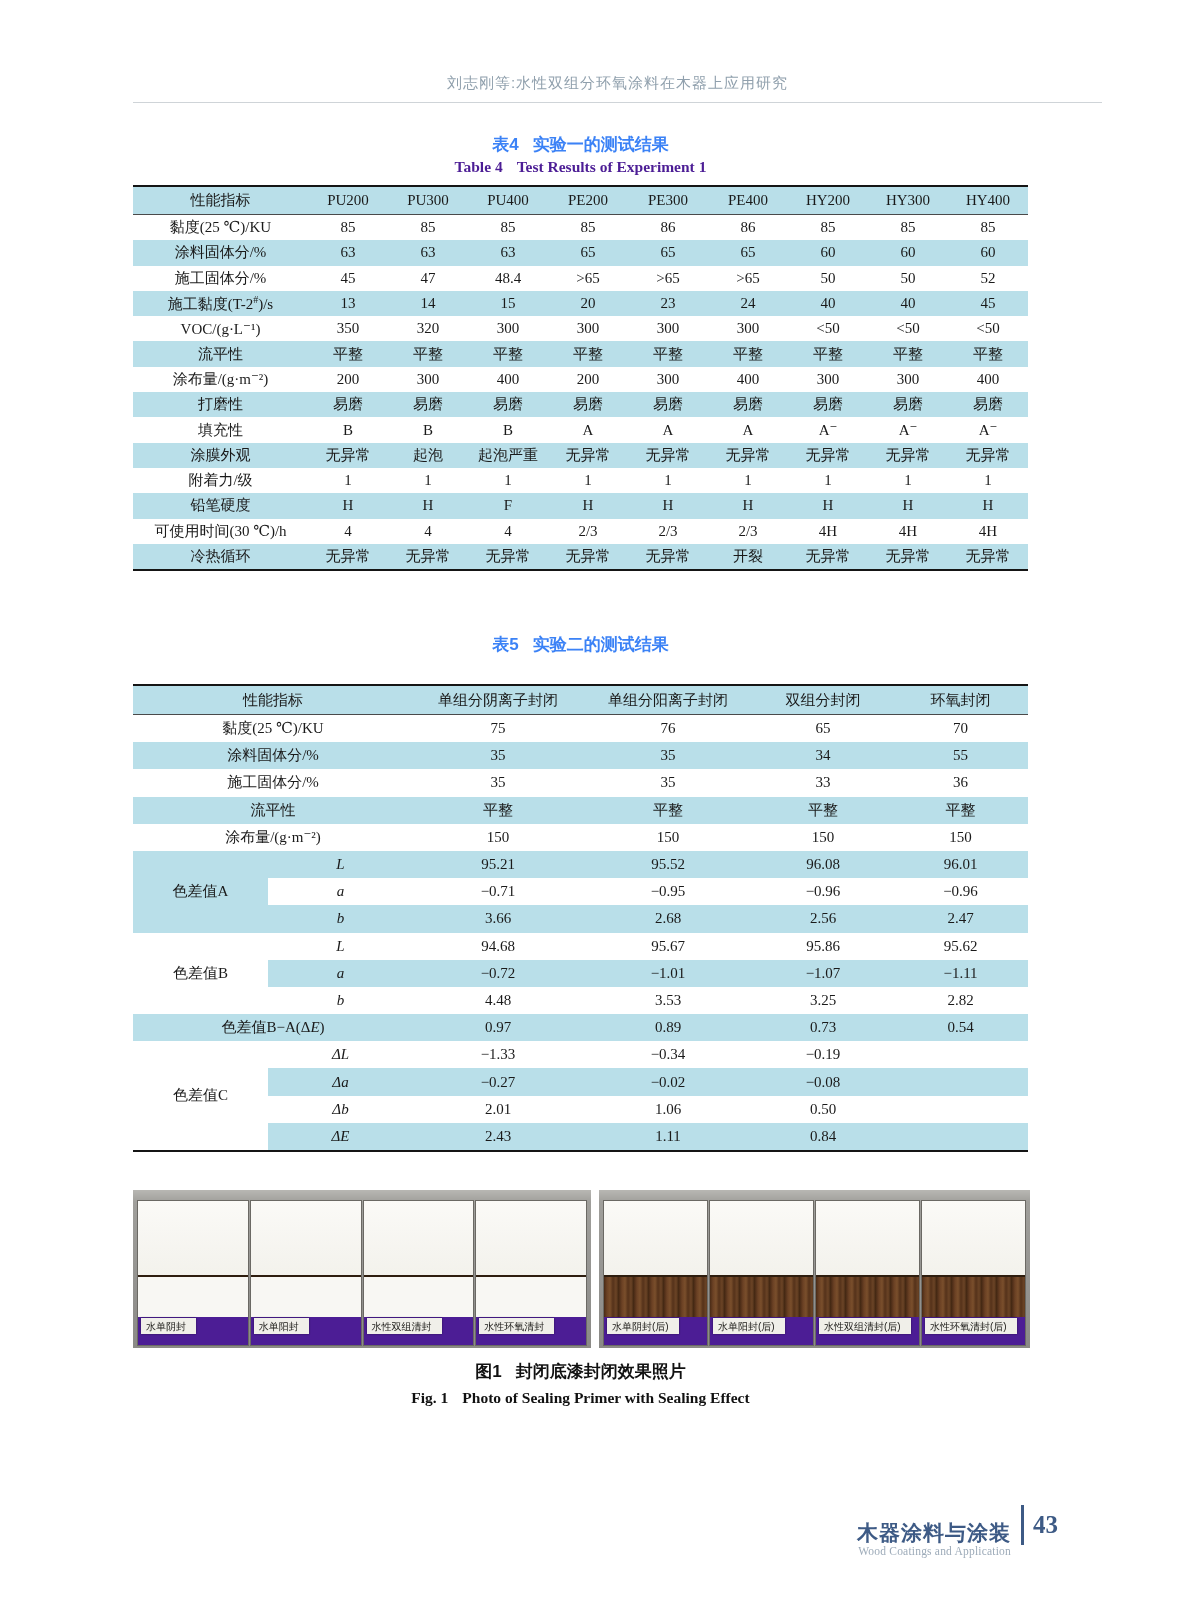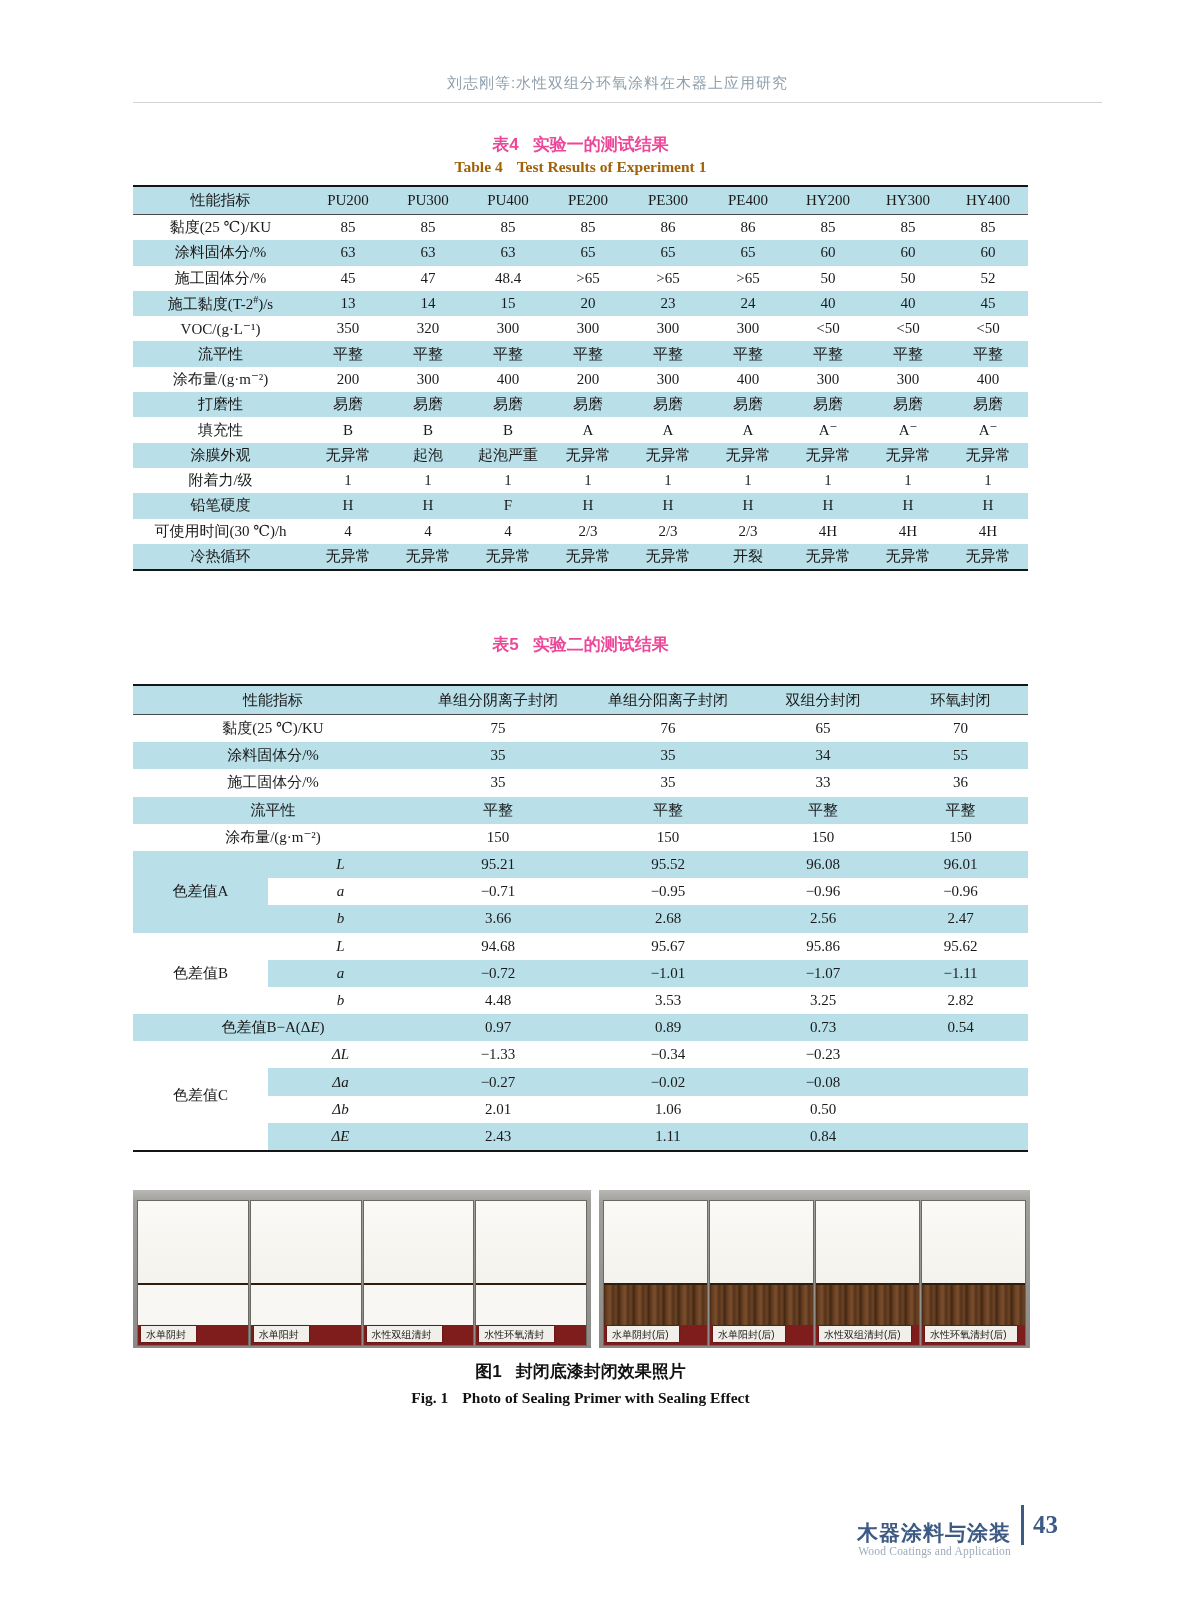--- a/index.html
+++ b/index.html
@@ -11,25 +11,25 @@
   .running-head{
     position:absolute;top:74px;left:133px;width:969px;
     text-align:center;padding-bottom:9px;border-bottom:1px solid #cfd4d8;
     font-family:"Liberation Sans","DejaVu Sans",sans-serif;
     font-size:15px;color:#90a0ad;letter-spacing:1px;
   }
   
   .tbl-title-cn{
     position:absolute;left:133px;width:895px;text-align:center;
     font-family:"Liberation Sans","DejaVu Sans",sans-serif;
-    font-weight:bold;font-size:17px;color:#ec4899;
+    font-weight:bold;font-size:17px;color:#3b82f6;
   }
   .tbl-title-en{
     position:absolute;left:133px;width:895px;text-align:center;
-    font-weight:bold;font-size:15.5px;color:#a16207;
+    font-weight:bold;font-size:15.5px;color:#4c1d95;
   }
   .tno{margin-right:14px;}
   
   table.datatable{
     position:absolute;left:133px;width:895px;
     border-collapse:collapse;table-layout:fixed;
     border-top:2px solid #151515;border-bottom:2px solid #151515;
     font-size:15px;
   }
   table.datatable th{
@@ -62,21 +62,21 @@
   .panel .white{flex:1;background:linear-gradient(180deg,#fbfaf7,#f3f2ec);}
   .panel .wood{
     height:40px;border-top:2px solid #2e1d0e;
     background:repeating-linear-gradient(90deg,
       #3f2713 0px,#5a3a20 3px,#6b4829 6px,#4a2d17 9px,#5f3d22 12px,#35200f 15px,#553category 0,#553a22 16px);
   }
   .photo.after .panel .wood{
     background:repeating-linear-gradient(90deg,
       #4a2b16 0px,#6b4124 3px,#7a4f2c 6px,#55321a 9px,#6b4426 12px,#3e2410 15px);
   }
-  .panel .foot{height:20px;background:#7f1d1d;display:flex;align-items:flex-start;}
+  .panel .foot{height:28px;background:#4c1d95;display:flex;align-items:flex-start;}
   .panel .chip{
     background:#f0efe9;color:#21201d;font-size:10px;line-height:13px;
     padding:2px 10px 1px 5px;margin:1px 0 0 3px;white-space:nowrap;
     box-shadow:0 0 2px rgba(0,0,0,.45);
     font-family:"Liberation Sans","DejaVu Sans",sans-serif;
     overflow:hidden;max-width:92%;box-sizing:border-box;
   }
   
   .fig-cap-cn{
     position:absolute;left:133px;width:895px;text-align:center;
@@ -422,21 +422,21 @@
           <td class="val shaded">0.97</td>
           <td class="val shaded">0.89</td>
           <td class="val shaded">0.73</td>
           <td class="val shaded">0.54</td>
         </tr>
         <tr>
           <td class="glabel" rowspan="4">色差值C</td>
           <td class="sub">ΔL</td>
           <td class="val">−1.33</td>
           <td class="val">−0.34</td>
-          <td class="val">−0.23</td>
+          <td class="val">−0.19</td>
           <td class="val"></td>
         </tr>
         <tr>
           <td class="sub shaded">Δa</td>
           <td class="val shaded">−0.27</td>
           <td class="val shaded">−0.02</td>
           <td class="val shaded">−0.08</td>
           <td class="val shaded"></td>
         </tr>
         <tr>

